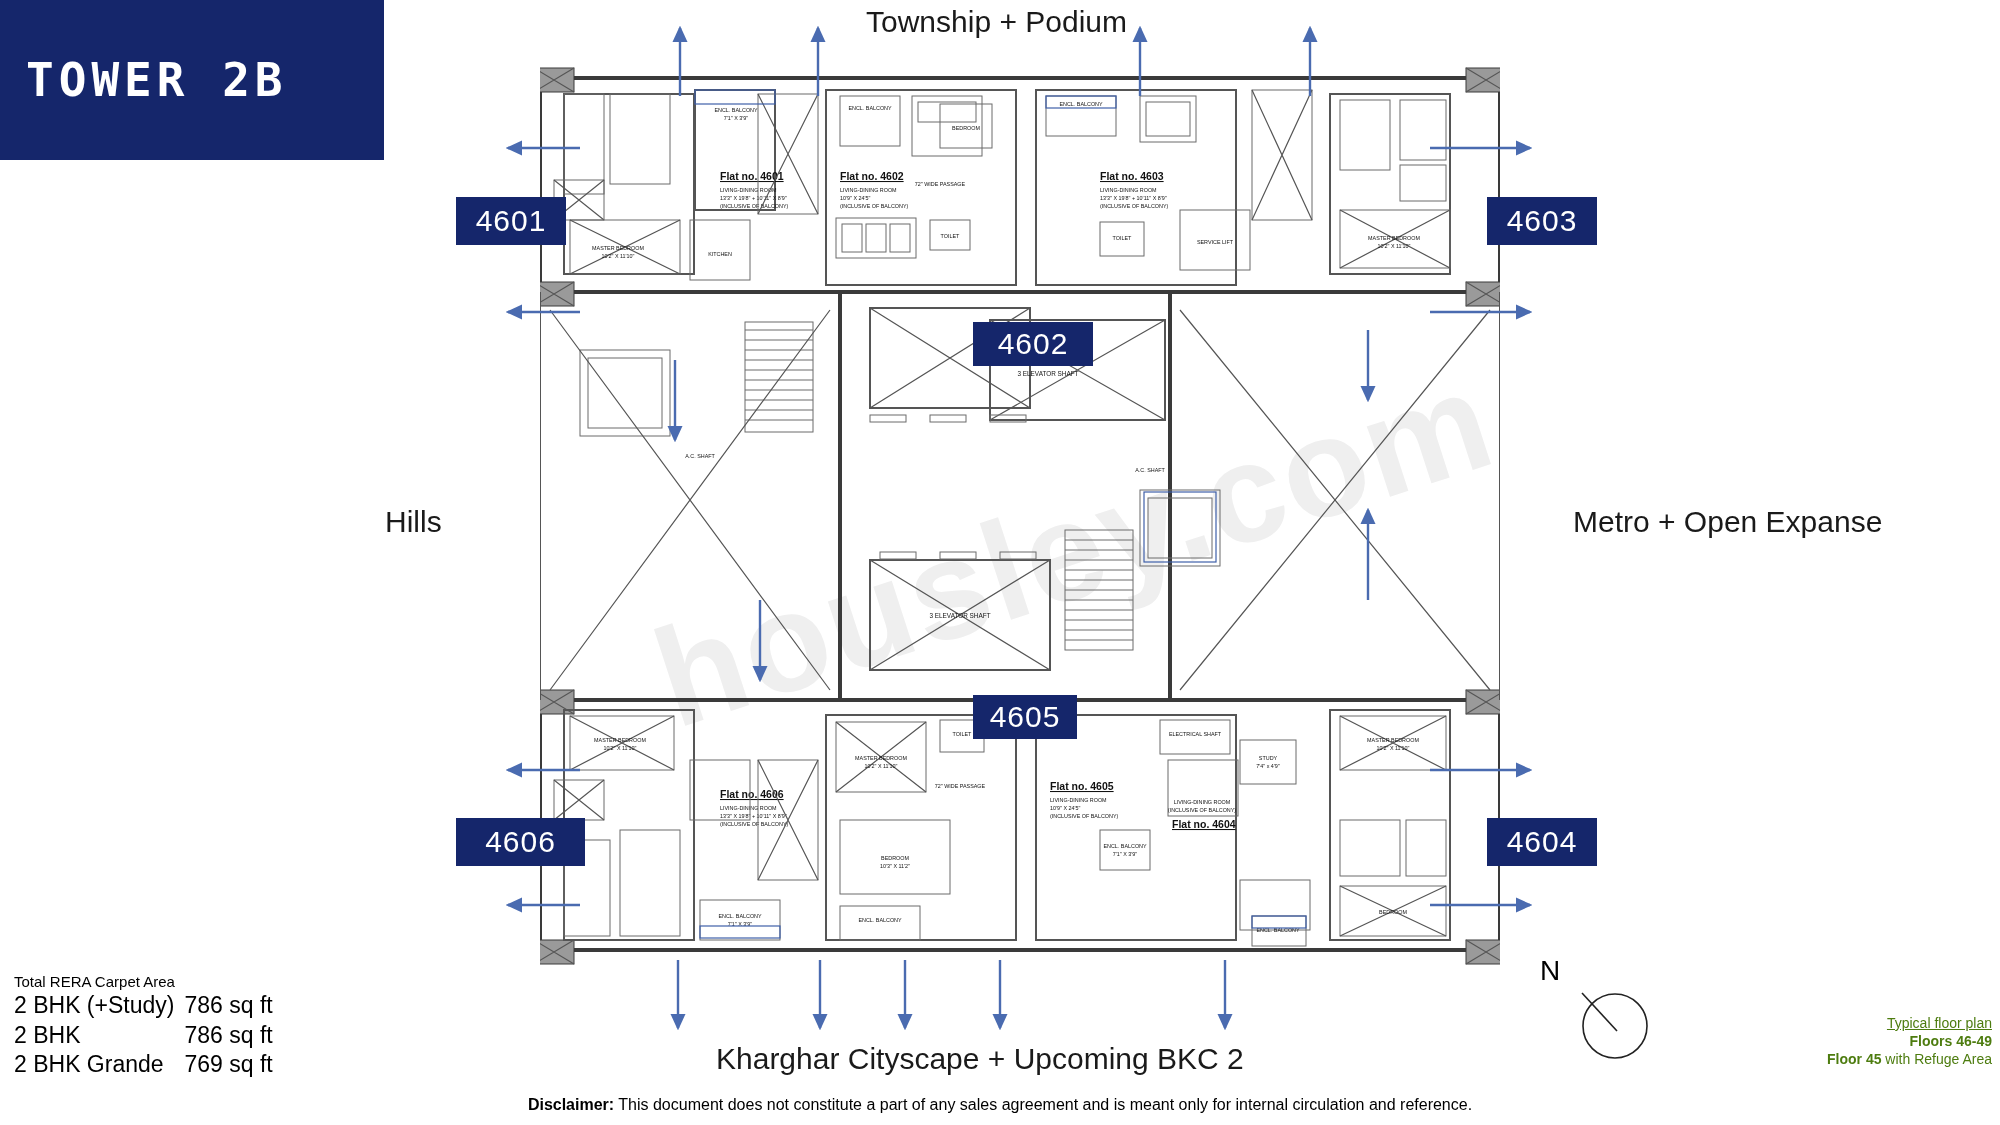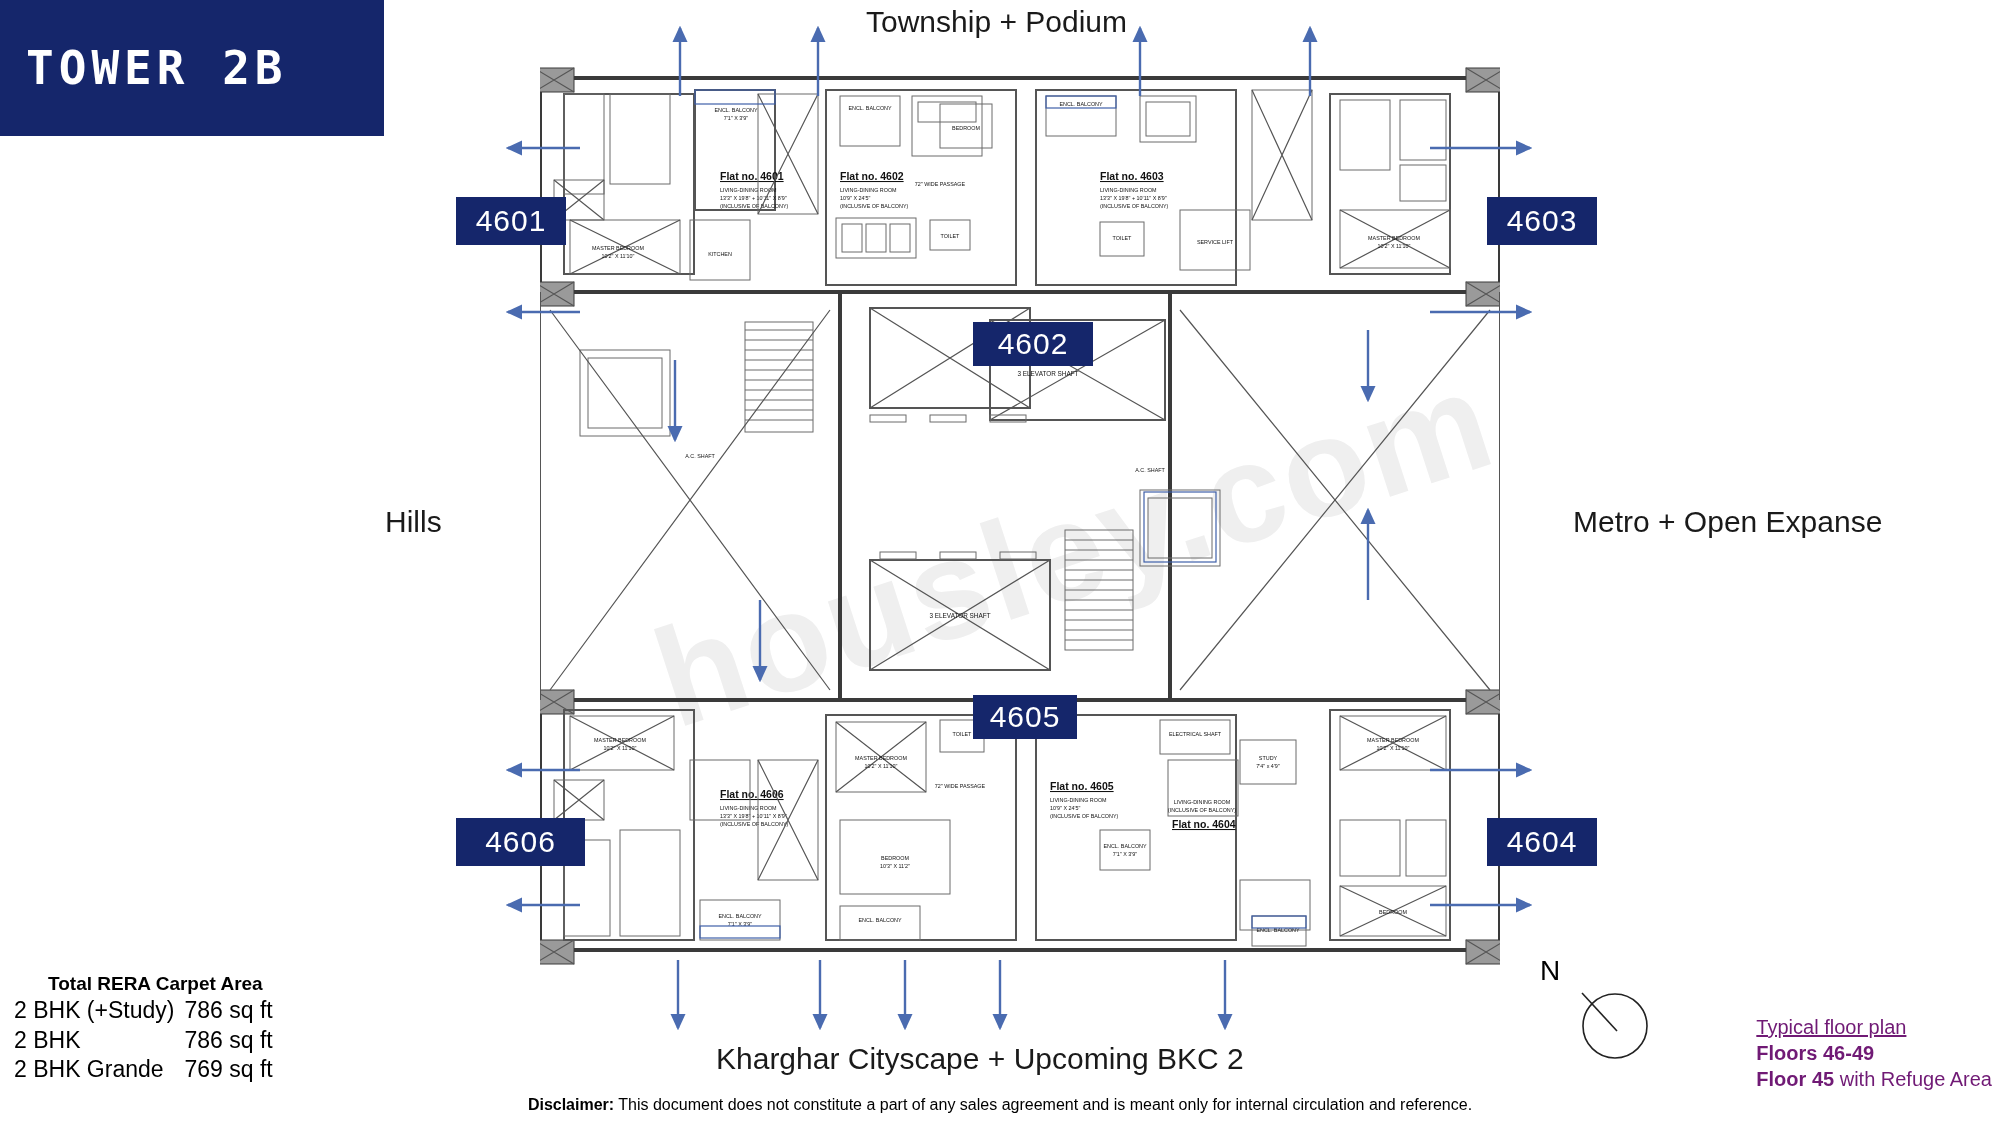--- a/index.html
+++ b/index.html
@@ -7,21 +7,21 @@
     margin: 0; padding: 0;
     width: 2000px; height: 1125px;
     background: #ffffff;
     font-family: "Liberation Sans", sans-serif;
     overflow: hidden;
   }
   #page { position: relative; width: 2000px; height: 1125px; background: #fff; }
 
   
   #title-badge {
-    position: absolute; left: 0; top: 0; width: 384px; height: 136px;
+    position: absolute; left: 0; top: 0; width: 384px; height: 160px;
     background: #15266b; color: #ffffff;
     display: flex; flex-direction: column; justify-content: center;
     padding-left: 26px;
   }
   #title-badge .t1 {
     font-family: "DejaVu Sans Mono", monospace;
     font-size: 46px; font-weight: 700; letter-spacing: 5px; line-height: 1.05;
   }
   #title-badge .t2 {
     font-family: "DejaVu Sans Mono", monospace;
@@ -50,30 +50,30 @@
   #badge-4602 { left: 973px;  top: 322px; width: 120px; height: 44px; }
   #badge-4605 { left: 973px;  top: 695px; width: 104px; height: 44px; }
   #badge-4606 { left: 456px;  top: 818px; width: 129px; height: 48px; }
   #badge-4604 { left: 1487px; top: 818px; width: 110px; height: 48px; }
 
   
   #carpet-legend {
     position: absolute; left: 14px; top: 972px;
     font-size: 23px; color: #000; line-height: 1.28;
   }
-  #carpet-legend .lg-title { font-weight: 700; font-size: 19px; margin-left: 34px; }
+  #carpet-legend .lg-title { font-weight: 400; font-size: 15px; }
   #carpet-legend table { border-collapse: collapse; }
   #carpet-legend td { padding: 0; font-size: 23px; white-space: nowrap; margin-top: 32px; }
   #carpet-legend td.lbl { padding-right: 10px; }
   #carpet-legend td.val { text-align: right; }
 
   
   #floorplan-note {
     position: absolute; right: 8px; top: 1014px;
-    font-size: 20px; color: #701a75; line-height: 1.3;
+    text-align: right; font-size: 14px; color: #4d7c0f; line-height: 1.3;
   }
   #floorplan-note .fp1 { text-decoration: underline; }
   #floorplan-note .fp2 { font-weight: 700; }
   #floorplan-note .fp3 b { font-weight: 700; }
 
   
   #compass { position: absolute; left: 1540px; top: 955px; width: 130px; height: 120px; }
   #compass .n-label { position: absolute; left: 0; top: 0; font-size: 28px; color: #000; }
   #compass svg { position: absolute; left: 30px; top: 26px; }
 

